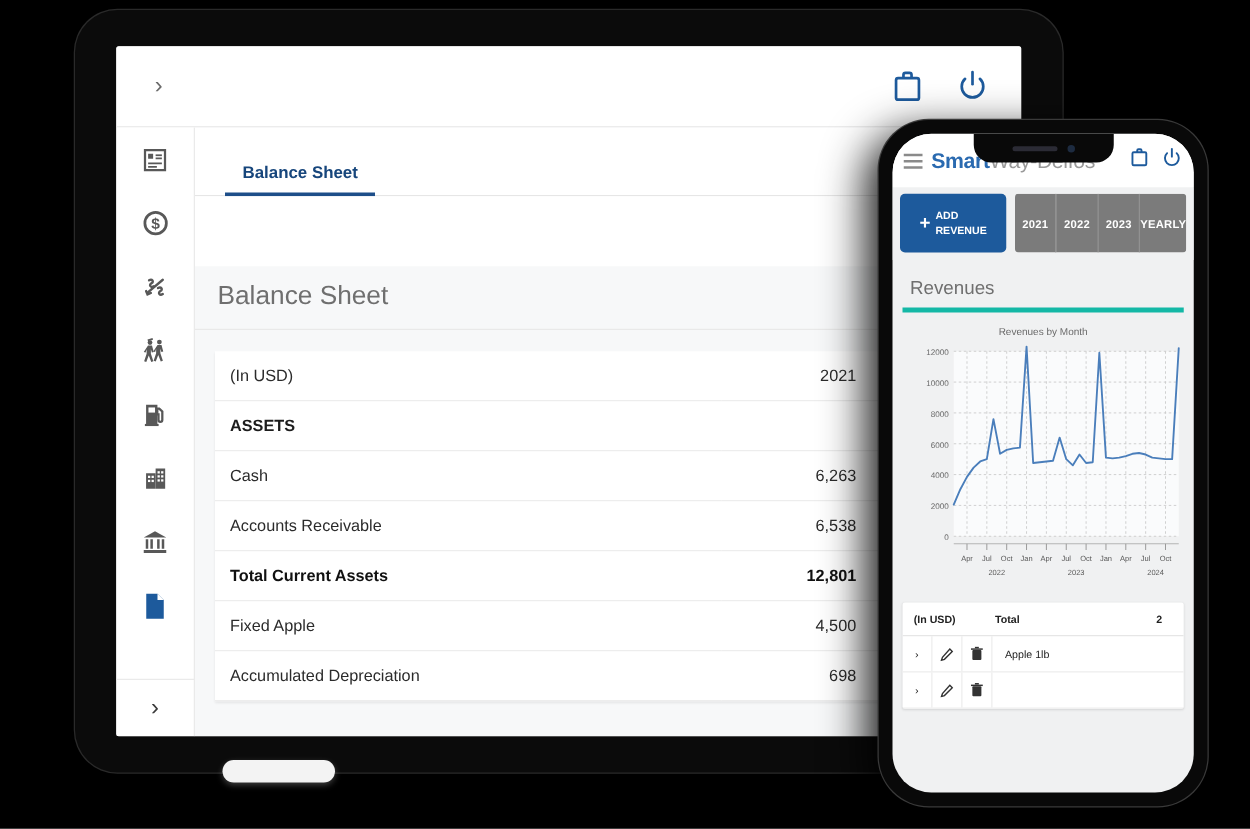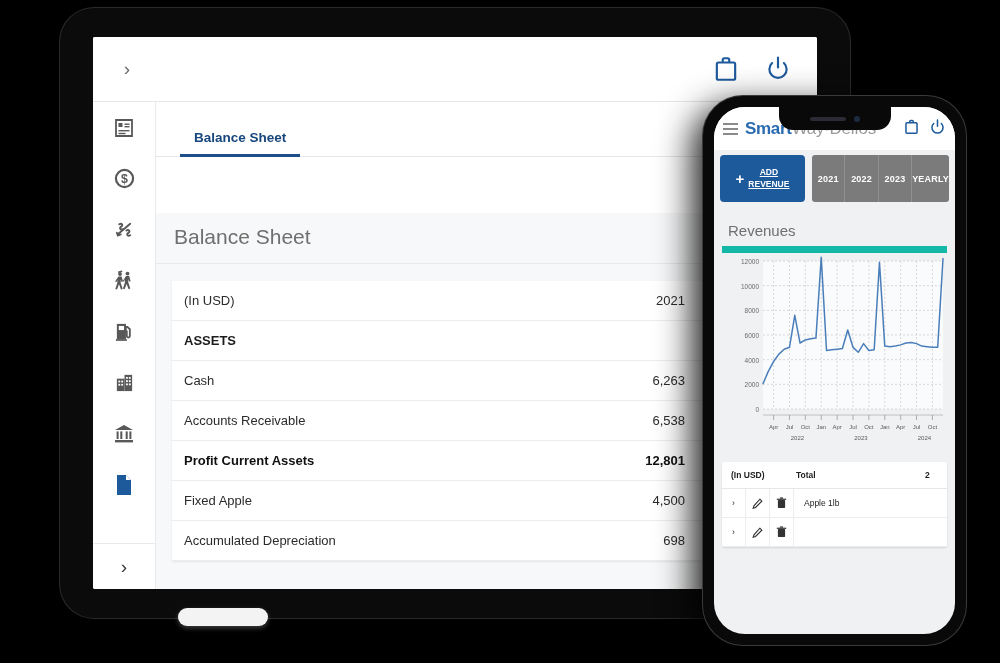--- a/index.html
+++ b/index.html
@@ -126,34 +126,34 @@
   .p-logo .g{ color:#9a9a9a; font-weight:500;}
   .p-icons{ margin-left:auto; display:flex; gap:9px; align-items:center;}
 
   .p-btnrow{ display:flex; padding:5px 6px 6px 6px; background:#f0f1f2; gap:0;}
   .add-btn{
     background:#1d5a9c; color:#fff; border-radius:4px; width:85px; height:47px;
     display:flex; align-items:center; justify-content:center; gap:4px;
     cursor:pointer; flex:none;
   }
   .add-btn .plus{ font-size:15px; font-weight:bold; }
-  .add-btn .lbl{ font-size:8.5px; font-weight:bold; line-height:1.35; text-align:center;text-decoration:underline;}
+  .add-btn .lbl{ font-size:8.5px; font-weight:bold; line-height:1.35; }
   .yr-group{ display:flex; margin-left:7px; border-radius:3px; overflow:hidden; flex:1;}
   .yr{
     background:#7b7b7b; color:#fff; font-size:9px; font-weight:bold;
     flex:1; display:flex; align-items:center; justify-content:center;
     border-right:1px solid #919191; cursor:pointer; letter-spacing:.2px;
   }
   .yr:last-child{ border-right:none; }
 
   .p-card{
     background:#f0f1f2; margin:4px 8px 0 8px; padding:6px 0 0 0;
   }
   .rev-title{ font-size:15px; color:#6f6f6f; padding:4px 0 7px 6px;
-    border-bottom:7px solid #14b8a6;}
+    border-bottom:4px solid #14b8a6;}
   .chart-title{ text-align:center; font-size:8px; color:#6a6a6a; padding:11px 0 3px 0;}
   .chart-box{ position:relative; height:200px; margin:0 4px;}
   .chart-box svg{ display:block; }
 
   .p-table{ background:#fff; margin:9px 8px 0 8px; border-radius:2px;
     box-shadow:0 1px 2px rgba(0,0,0,.12); overflow:hidden;}
   .p-thead{ display:flex; border-bottom:1px solid #e6e6e6; height:27px; align-items:center;
     font-size:8.5px; font-weight:bold; color:#222;}
   .p-thead .c1{ width:74px; padding-left:9px;}
   .p-thead .c2{ flex:1;}
@@ -302,21 +302,21 @@
               <td>Cash</td>
               <td class="num">6,263</td>
               <td class="num">12,377</td>
             </tr>
             <tr>
               <td>Accounts Receivable</td>
               <td class="num">6,538</td>
               <td class="num">6,359</td>
             </tr>
             <tr class="bold">
-              <td>Profit Current Assets</td>
+              <td>Total Current Assets</td>
               <td class="num">12,801</td>
               <td class="num">18,736</td>
             </tr>
             <tr>
               <td>Fixed Apple</td>
               <td class="num">4,500</td>
               <td class="num">4,500</td>
             </tr>
             <tr>
               <td>Accumulated Depreciation</td>
@@ -376,20 +376,21 @@
       <div class="yr-group">
         <div class="yr">2021</div>
         <div class="yr">2022</div>
         <div class="yr">2023</div>
         <div class="yr">YEARLY</div>
       </div>
     </div>
 
     <div class="p-card">
       <div class="rev-title">Revenues</div>
+      <div class="chart-title">Revenues by Month</div>
       <div class="chart-box">
         <svg id="chart-svg" width="225" height="196" viewBox="0 0 225 196">
             <rect x="37" y="8" width="180" height="148" fill="#fafbfc"></rect>
             <line x1="37" y1="156" x2="217" y2="156" stroke="#c9c9c9" stroke-width="0.7" stroke-dasharray="2,2"></line>
             <text x="33" y="159" text-anchor="end" font-size="6.5" fill="#6a6a6a" font-family="Liberation Sans, sans-serif">0</text>
             <line x1="37" y1="131.33333333333334" x2="217" y2="131.33333333333334" stroke="#c9c9c9" stroke-width="0.7" stroke-dasharray="2,2"></line>
             <text x="33" y="134.33333333333334" text-anchor="end" font-size="6.5" fill="#6a6a6a" font-family="Liberation Sans, sans-serif">2000</text>
             <line x1="37" y1="106.66666666666667" x2="217" y2="106.66666666666667" stroke="#c9c9c9" stroke-width="0.7" stroke-dasharray="2,2"></line>
             <text x="33" y="109.66666666666667" text-anchor="end" font-size="6.5" fill="#6a6a6a" font-family="Liberation Sans, sans-serif">4000</text>
             <line x1="37" y1="82" x2="217" y2="82" stroke="#c9c9c9" stroke-width="0.7" stroke-dasharray="2,2"></line>

